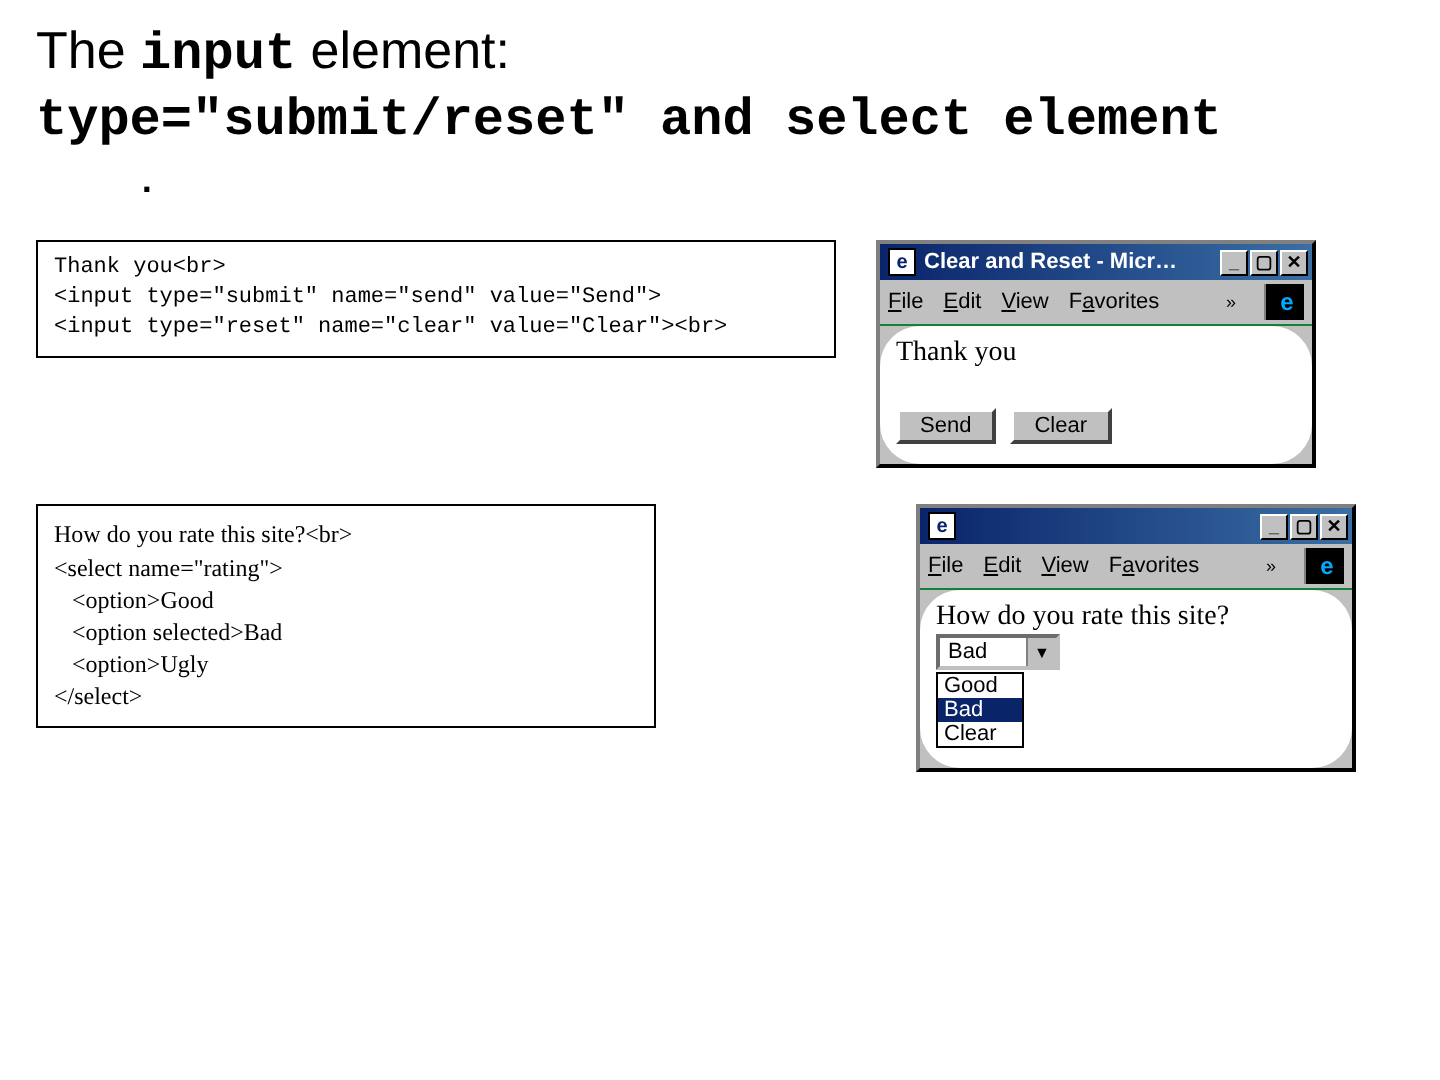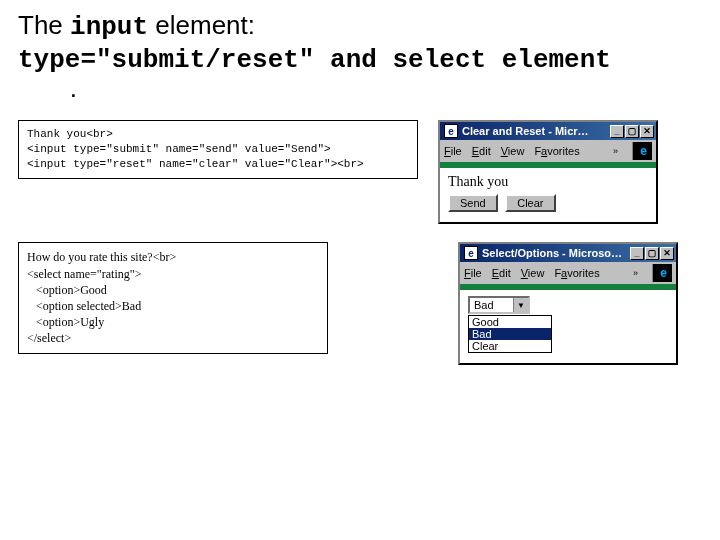--- a/index.html
+++ b/index.html
@@ -67,36 +67,37 @@
     background: #c0c0c0;
     border: 1px solid #000;
     border-top-color: #fff; border-left-color: #fff;
     display: inline-flex; align-items: center; justify-content: center;
     font-size: 9px; color: #000; font-family: Arial; font-weight: bold;
   }
   .menubar {
     background: #c0c0c0;
     padding: 2px 4px;
     display: flex; gap: 10px; align-items: center;
-    border-bottom: 6px solid #15803d;
+    border-bottom: 1px solid #15803d;
     font-size: 11px;
   }
   .menubar span u { text-decoration: underline; }
   .menubar .chev { font-size: 9px; margin-left: auto; margin-right: 4px; }
   .menubar .logo {
     width: 20px; height: 18px; background: #000;
     display: inline-flex; align-items: center; justify-content: center;
     color: #0af; font-weight: bold; font-size: 12px;
     border-left: 1px solid #808080; padding-left: 2px;
   }
   .client {
     background: #fff;
     padding: 6px 8px 10px 8px;
     font-family: "Times New Roman", serif;
     font-size: 14px;
+    border-radius: 20px;
   }
   .btn3d {
     display: inline-block;
     background: #c0c0c0;
     border: 2px solid #000;
     border-top-color: #fff; border-left-color: #fff;
     border-right-color: #404040; border-bottom-color: #404040;
     padding: 1px 10px;
     font-family: Tahoma, Arial; font-size: 11px;
     margin-right: 4px;
@@ -111,21 +112,21 @@
   .select3d .val { padding: 0 4px; flex: 1; }
   .select3d .arrow {
     width: 15px; height: 100%; background: #c0c0c0;
     border-left: 1px solid #808080;
     display: inline-flex; align-items: center; justify-content: center;
     font-size: 8px;
   }
   .listbox {
     border: 1px solid #000;
     background: #fff;
-    width: 84px;
+    width: 44px;
     font-family: Tahoma, Arial; font-size: 11px;
     margin-top: 1px;
   }
   .listbox div { padding: 0 3px; }
   .listbox .sel { background: #0a246a; color: #fff; }
 </style>
 </head>
 <body>
 
 <div class="heading">
@@ -151,56 +152,56 @@
     <div class="menubar">
       <span><u>F</u>ile</span>
       <span><u>E</u>dit</span>
       <span><u>V</u>iew</span>
       <span>F<u>a</u>vorites</span>
       <span class="chev">»</span>
       <span class="logo">e</span>
     </div>
     <div class="client">
       <div>Thank you</div>
-      <div style="margin-top:4px">
+      <div style="margin-top:19px">
         <span class="btn3d">Send</span>
         <span class="btn3d">Clear</span>
       </div>
     </div>
   </div>
 </div>
 
 <div class="row">
   <div class="code-box c2"><span>How do you rate this site?&lt;br&gt;</span>
 <span>&lt;select name="rating"&gt;</span>
 <span>   &lt;option&gt;Good</span>
 <span>   &lt;option selected&gt;Bad</span>
 <span>   &lt;option&gt;Ugly</span>
 <span>&lt;/select&gt;</span></div>
 
   <div style="flex:0 0 90px"></div>
 
   <div class="ie-window">
     <div class="titlebar">
       <span class="ticon">e</span>
-      <span>Select/Options - Microso…</span>
       <span class="spacer"></span>
       <span class="winbtn">_</span>
       <span class="winbtn">▢</span>
       <span class="winbtn">✕</span>
     </div>
     <div class="menubar">
       <span><u>F</u>ile</span>
       <span><u>E</u>dit</span>
       <span><u>V</u>iew</span>
       <span>F<u>a</u>vorites</span>
       <span class="chev">»</span>
       <span class="logo">e</span>
     </div>
     <div class="client">
+      <div>How do you rate this site?</div>
       <div class="select3d">
         <span class="val">Bad</span>
         <span class="arrow">▼</span>
       </div>
       <div class="listbox">
         <div>Good</div>
         <div class="sel">Bad</div>
         <div>Clear</div>
       </div>
     </div>

